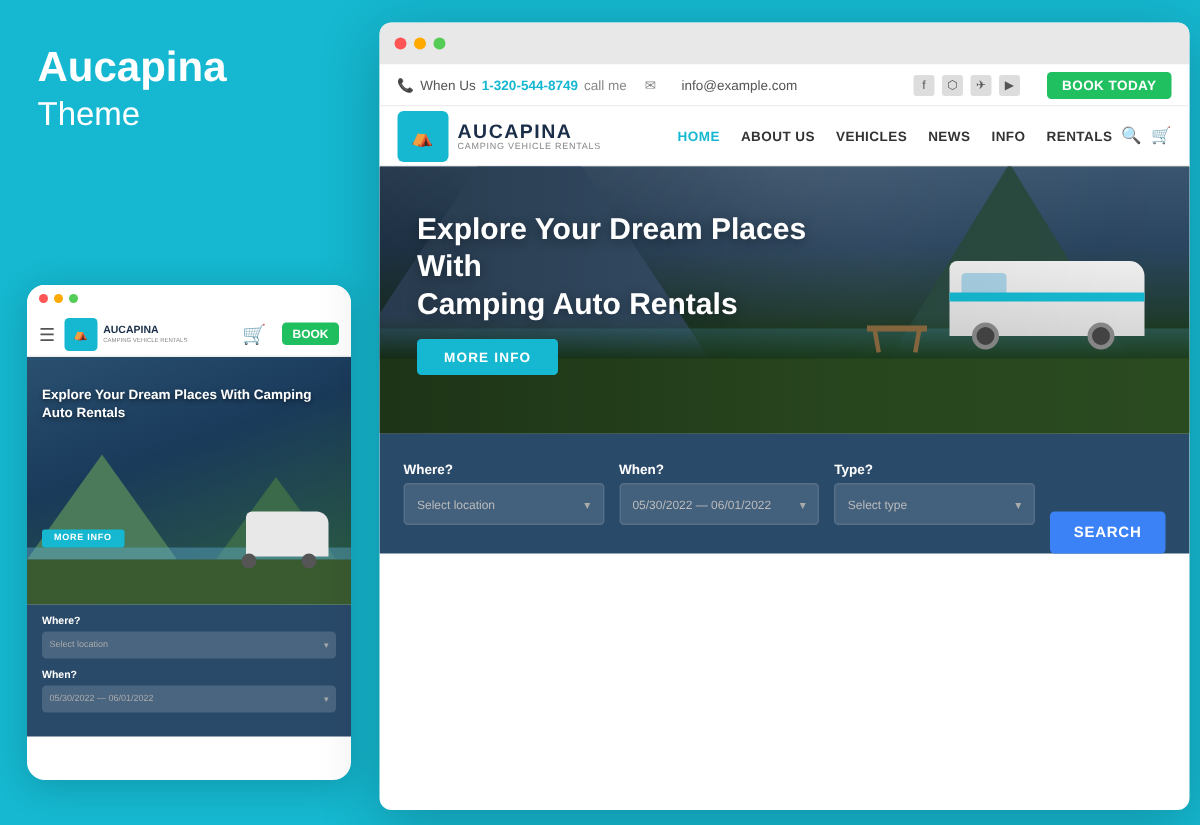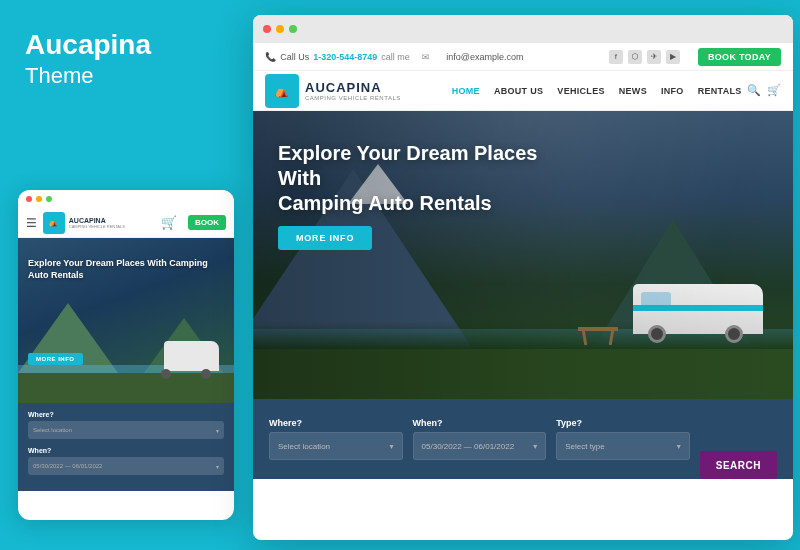--- a/index.html
+++ b/index.html
@@ -279,21 +279,21 @@
     .site-logo-sub { font-size: 6px; color: #888; letter-spacing: 0.5px; }
     .nav-links { display: flex; align-items: center; gap: 14px; }
     .nav-link { font-size: 9px; font-weight: 600; color: #333; letter-spacing: 0.3px; cursor: pointer; }
     .nav-link.active { color: #15b8d0; margin-left: 26px; }
     .nav-icons { display: flex; gap: 6px; margin-left: 6px; }
     .nav-icon { font-size: 11px; color: #555; }
 
     
     .hero {
       position: relative;
-      height: 288px;
+      height: 178px;
       background: linear-gradient(135deg, #2a4060 0%, #1a3a5a 30%, #2d5040 70%, #3a6030 100%);
       overflow: hidden;
     }
     
     .hero-bg {
       position: absolute; inset: 0;
       background:
         radial-gradient(ellipse at 50% 0%, rgba(255,255,255,0.08) 0%, transparent 60%),
         linear-gradient(to bottom, #3a5570 0%, #2a4560 30%, #1e3a28 60%, #2a4a20 100%);
     }
@@ -468,21 +468,21 @@
       padding: 0 8px;
       color: #bbb;
       font-size: 8px;
       display: flex;
       align-items: center;
       justify-content: space-between;
       cursor: pointer;
     }
     .search-select .arrow { color: #aaa; font-size: 8px; }
     .search-btn {
-      background: #701a75;
+      background: #3b82f6;
       color: #fff;
       font-size: 10px;
       font-weight: 700;
       padding: 8px 16px;
       border-radius: 3px;
       cursor: pointer;
       white-space: nowrap;
       letter-spacing: 0.5px;
       align-self: flex-end;
       margin-bottom: 0;
@@ -554,21 +554,21 @@
 
   <div class="browser-chrome">
     <span class="bdot bdot-r"></span>
     <span class="bdot bdot-y"></span>
     <span class="bdot bdot-g"></span>
   </div>
 
   <div class="site-header-top">
     <div class="header-contact">
       <span style="font-size:9px;color:#888;">📞</span>
-      <span>Call Us</span>
+      <span>When Us</span>
       <span class="header-phone">1-320-544-8749</span>
       <span class="header-call">call me</span>
       <span style="font-size:9px;color:#888;margin-left:8px;">✉</span>
       <span class="header-email">info@example.com</span>
     </div>
     <div class="header-social">
       <div class="social-icon">f</div>
       <div class="social-icon">⬡</div>
       <div class="social-icon">✈</div>
       <div class="social-icon">▶</div>

